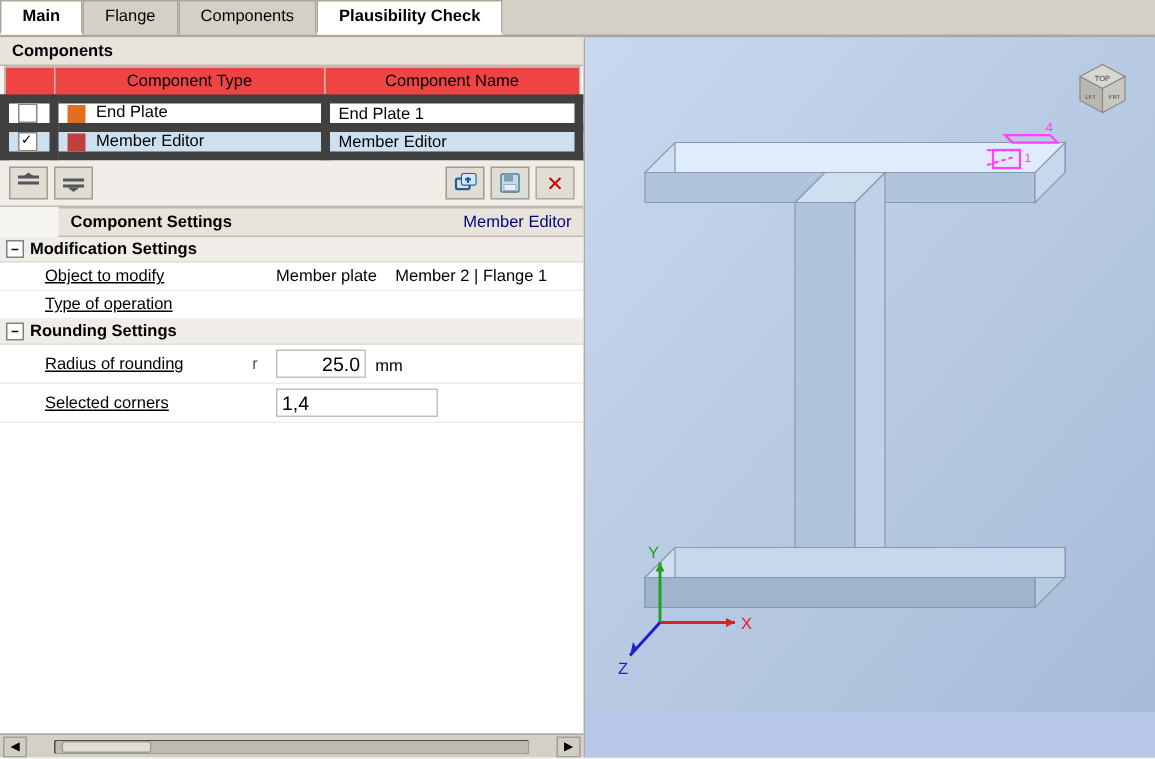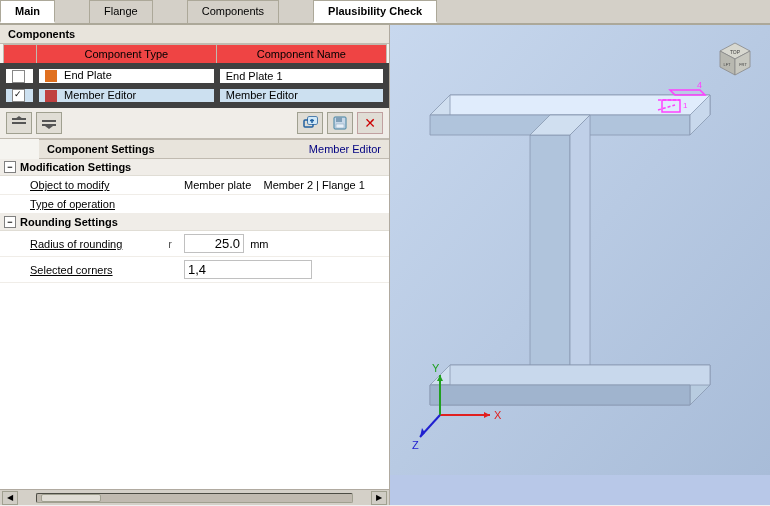--- a/index.html
+++ b/index.html
@@ -1,19 +1,19 @@
 <!DOCTYPE html>
 <html><head>
   <meta charset="utf-8">
   <style>
     * { box-sizing: border-box; margin: 0; padding: 0; }
     body { font-family: Arial, sans-serif; font-size: 11px; background: #f0f0f0; width: 770px; height: 506px; overflow: hidden; }
 
     
-    .tabs { display: flex; background: #d4d0c8; border-bottom: 2px solid #aca899; gap: 34px; }
+    .tabs { display: flex; background: #d4d0c8; border-bottom: 2px solid #aca899; }
     .tab {
       padding: 4px 14px;
       cursor: pointer;
       border: 1px solid #aca899;
       border-bottom: none;
       background: #d4d0c8;
       font-size: 11px;
       color: #000;
     }
     .tab.active {
@@ -236,21 +236,21 @@
           <span class="tree-key" style="padding:2px 4px;color:#555;">r</span>
           <span class="tree-value">
             <input class="tree-value-input" type="text" value="25.0" style="width: 60px; text-align: right;">
             &nbsp;<span>mm</span>
           </span>
         </div>
         <div class="tree-row">
           <span class="tree-label">Selected corners</span>
           <span class="tree-key"></span>
           <span class="tree-value">
-            <input class="tree-value-input" type="text" value="1,4" style="width: 128px;">
+            <input class="tree-value-input" type="text" value="1,4" style="width: 108px;">
           </span>
         </div>
       </div>
 
     </div>
 
     <div class="bottom-scroll">
       <div class="scroll-arrow">◀</div>
       <div class="scroll-track">
         <div class="scroll-thumb"></div>

